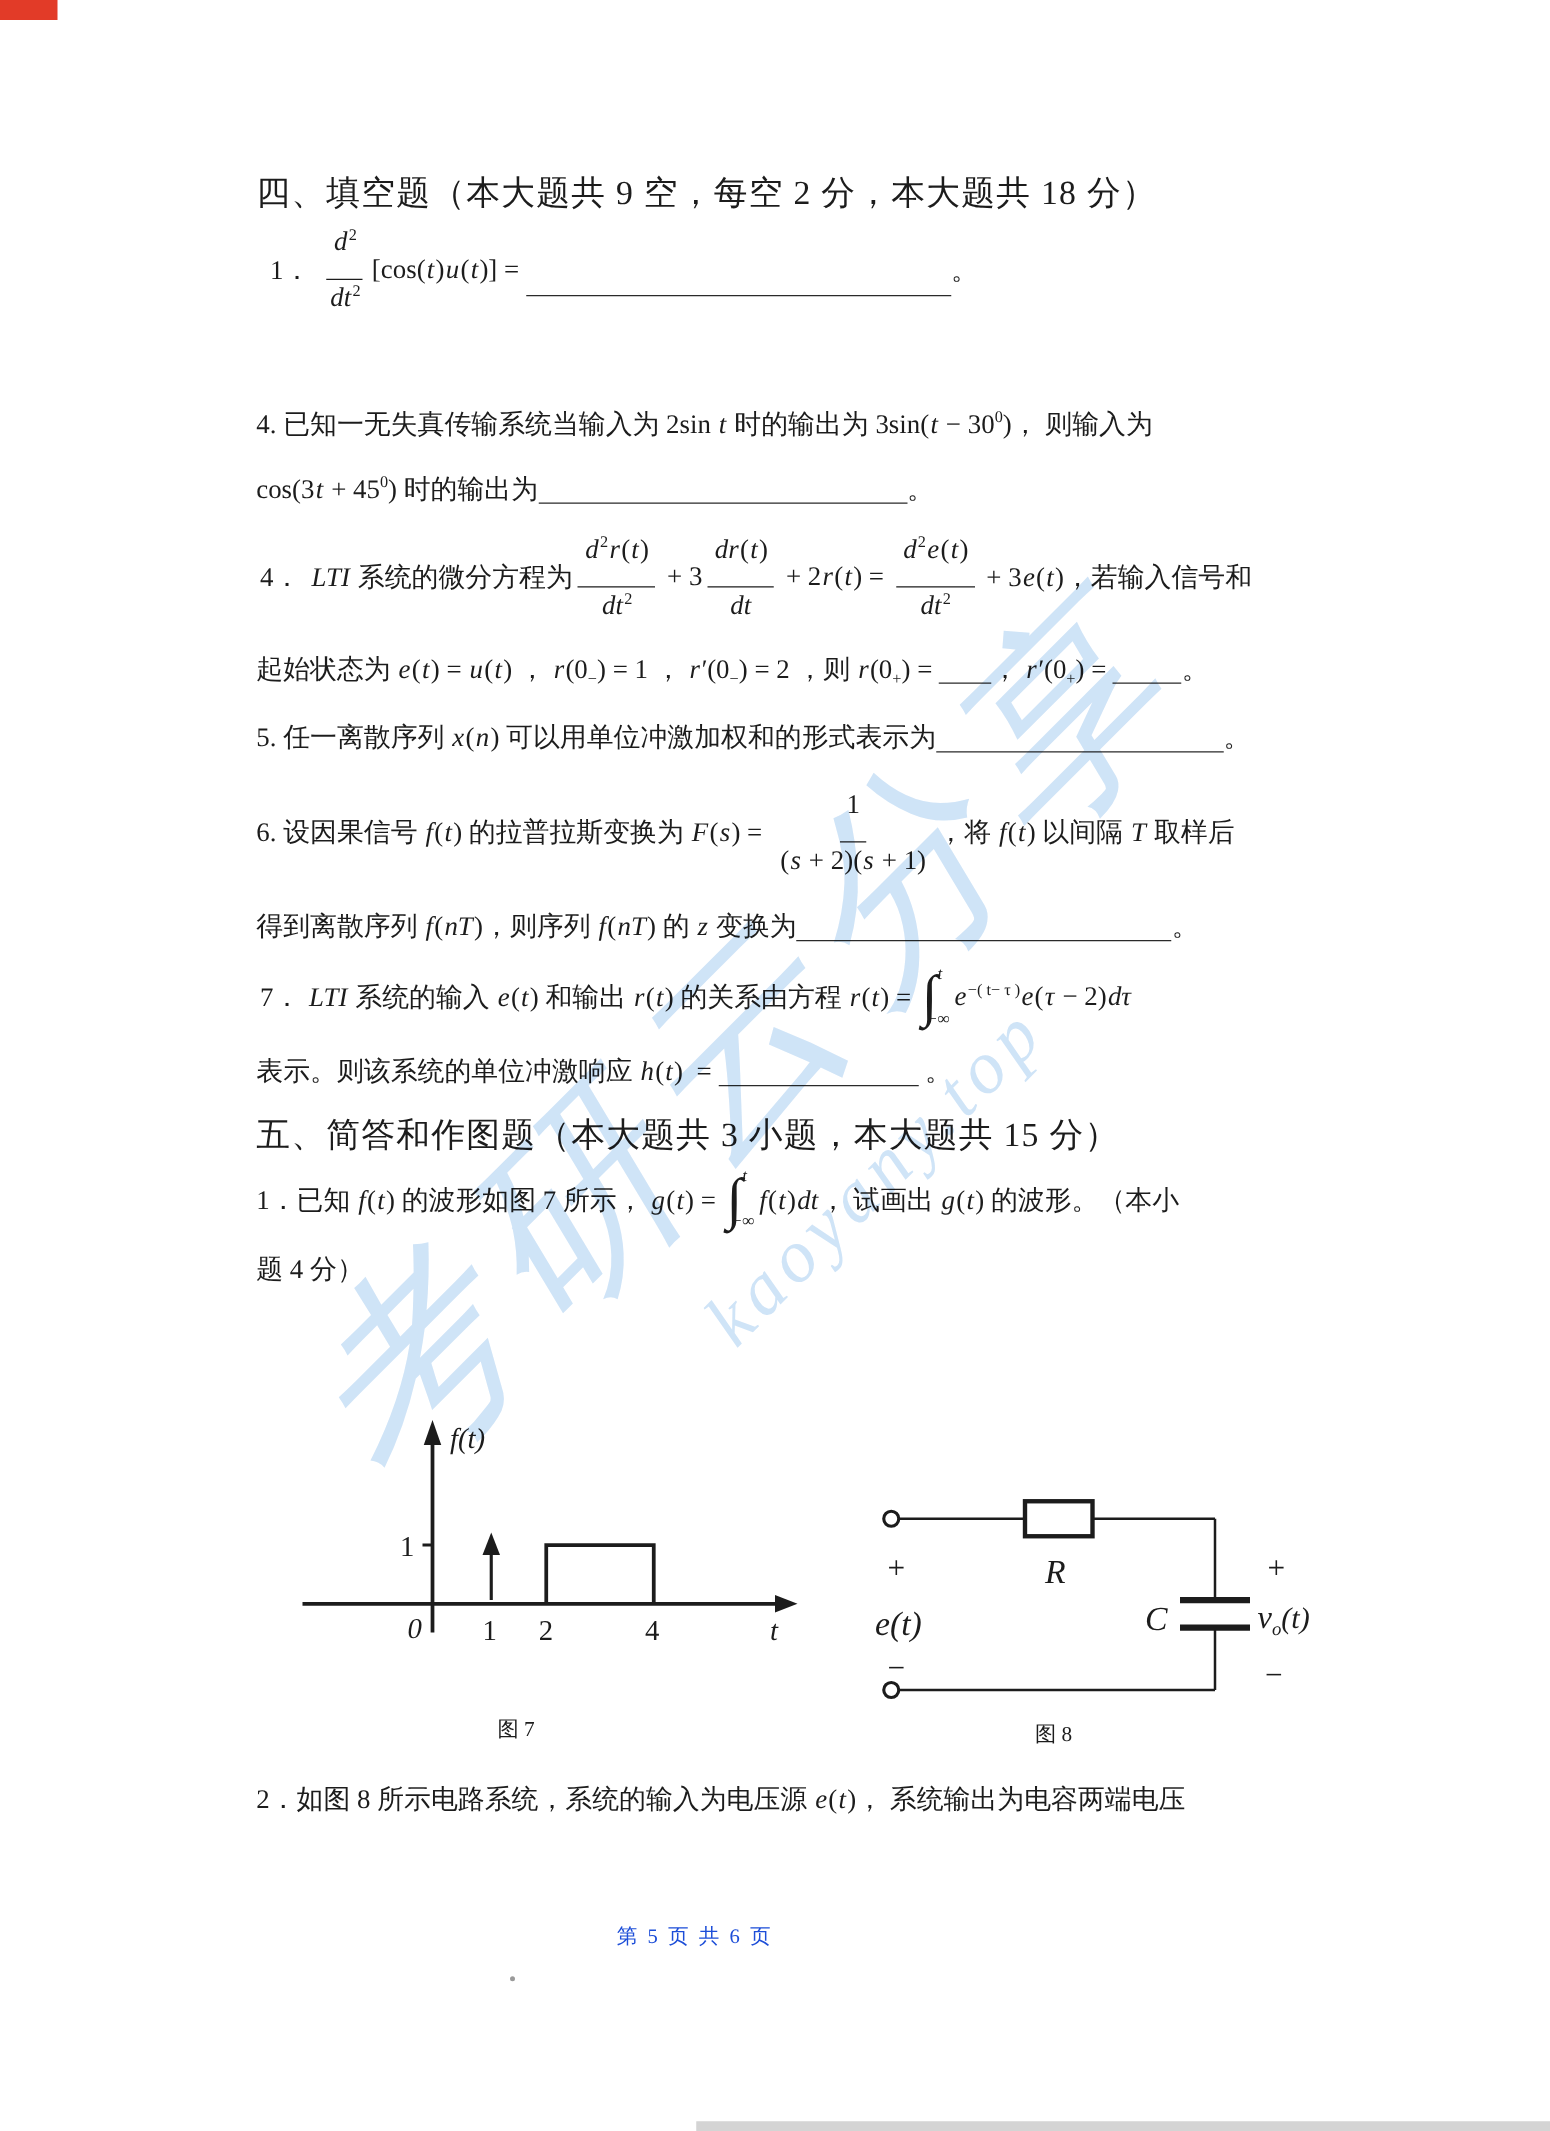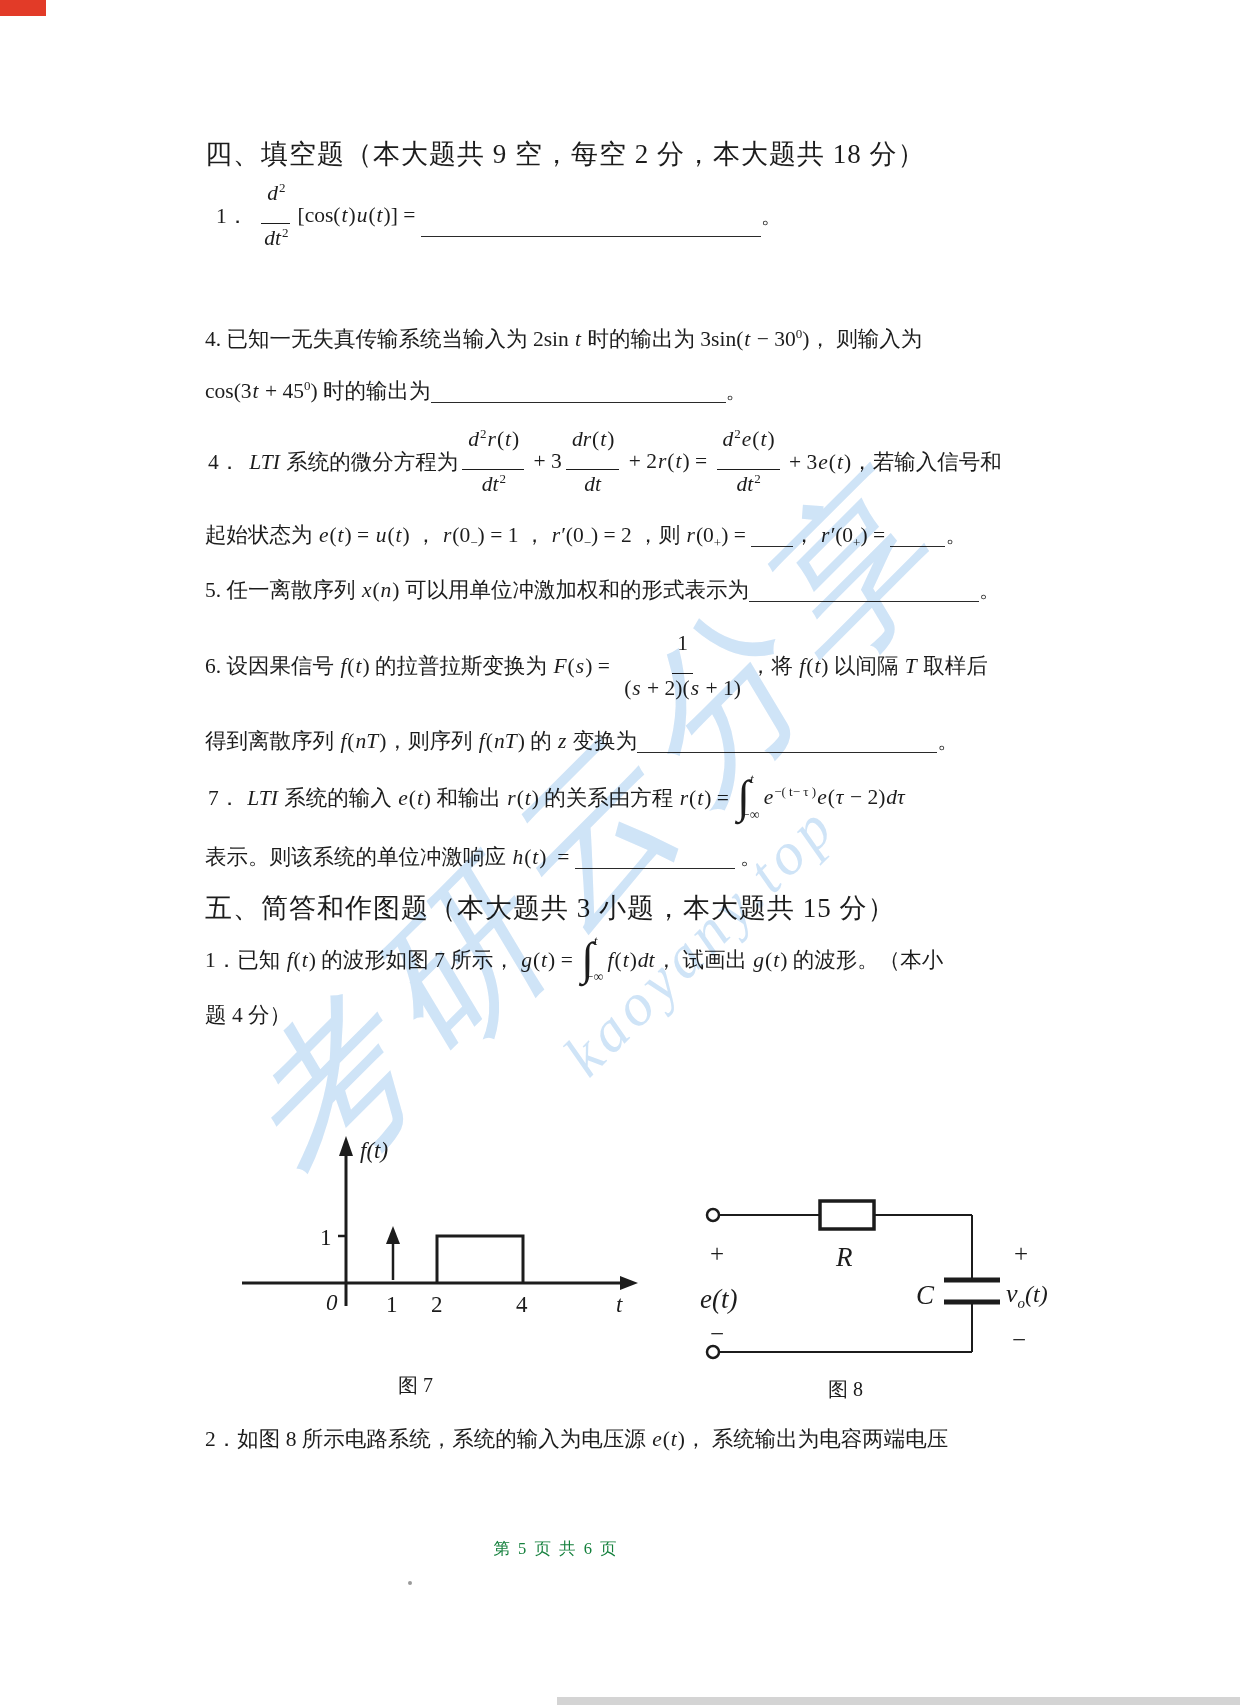--- a/index.html
+++ b/index.html
@@ -19,22 +19,22 @@
   .blank{display:inline-block;border-bottom:1.6px solid #2a2a2a;height:22px;vertical-align:-5px}
   .fline > .blank{transform:translateY(10px)}
   .sp{display:inline-block}
   .integral{display:inline-flex;align-items:center;margin:0 3px}
   .int-glyph{font-size:46px;line-height:0.9;font-style:normal}
   .int-limits{display:inline-flex;flex-direction:column;justify-content:space-between;height:50px;font-size:13.5px;font-style:italic}
   .lim-hi{margin-top:-1px}
   .lim-lo{margin-bottom:-1px;margin-left:-9px}
   .figure{position:absolute}
   svg text{font-family:"Liberation Serif","DejaVu Serif",serif}
-  .cap{position:absolute;font-size:20px;white-space:pre}
-  .footer{position:absolute;left:0;top:1538px;width:1112px;text-align:center;font-size:16.5px;color:#15803d;letter-spacing:2px;white-space:pre}
+  .cap{position:absolute;font-size:17px;white-space:pre}
+  .footer{position:absolute;left:0;top:1538px;width:1112px;text-align:center;font-size:16.5px;color:#1d4ed8;letter-spacing:2px;white-space:pre}
   .corner-mark{position:absolute;left:0;top:0;width:46px;height:16px}
   .bottom-bar{position:absolute;left:557px;top:1697px;width:683px;height:8px}
   .stray{position:absolute;left:408px;top:1581px;width:4px;height:4px;border-radius:50%;background:#9a9a9a}
   .watermark{position:absolute;left:150px;top:430px;width:940px;height:860px;display:flex;flex-direction:column;
              align-items:center;justify-content:center;transform:rotate(-45deg);opacity:0.55;
              mix-blend-mode:multiply;pointer-events:none;z-index:5}
   .wm-cn{font-size:165px;letter-spacing:18px;font-style:italic;white-space:nowrap}
   .wm-latin{font-size:60px;font-style:italic;letter-spacing:6px;margin-top:4px;white-space:nowrap}
 </style>
 </head>

